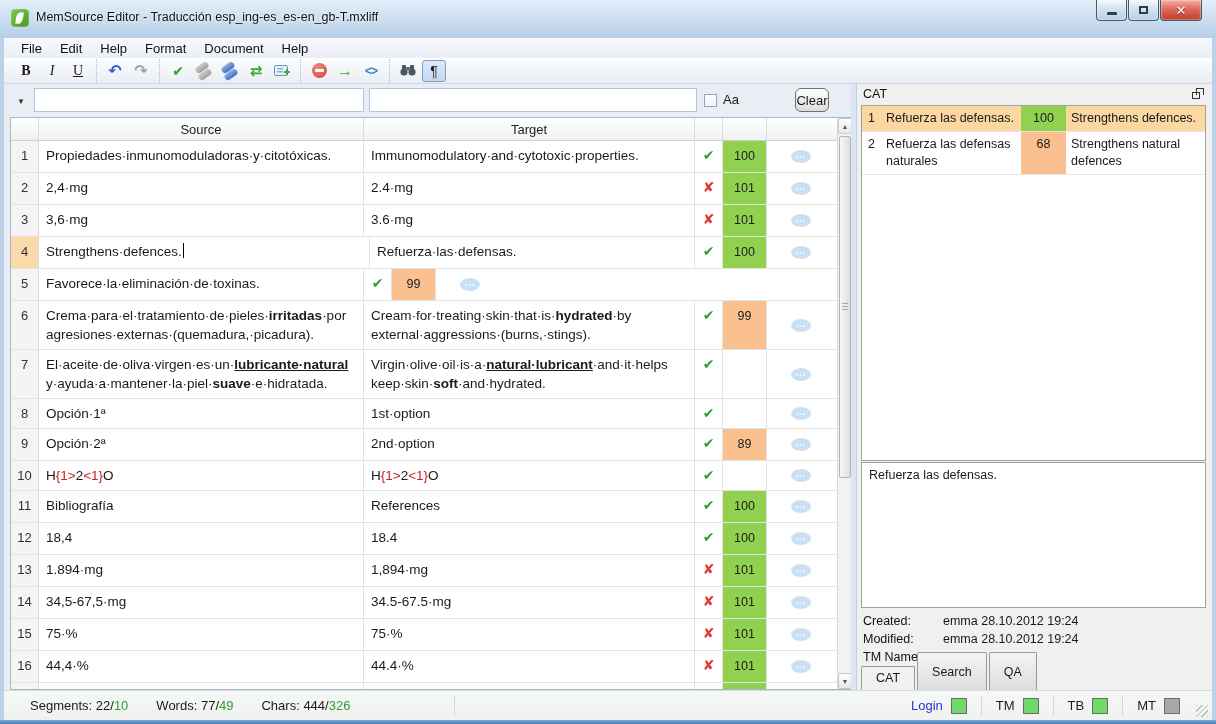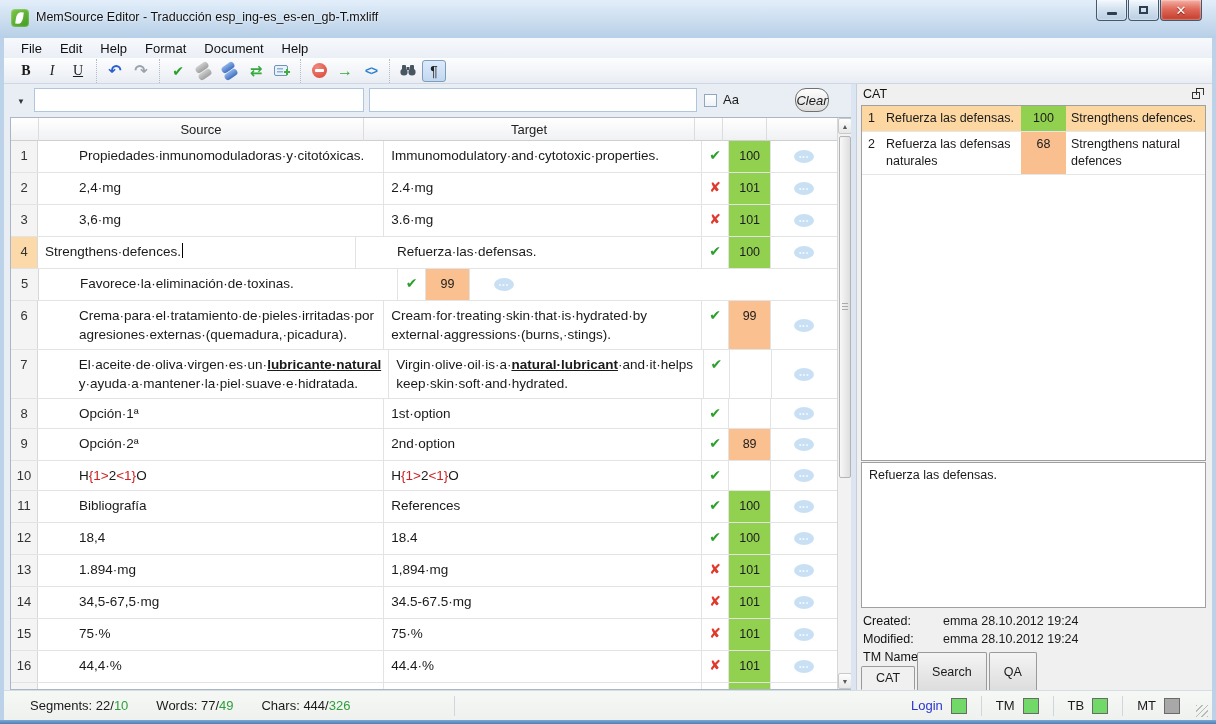--- a/index.html
+++ b/index.html
@@ -59,46 +59,46 @@
   .main { position:absolute; left:4px; right:4px; top:84px; bottom:34px; background:#e9eef5; }
 
   
   .filter-row { position:absolute; left:0; top:0; width:846px; height:32px; }
   .drop-btn { position:absolute; left:8px; top:8px; width:18px; height:18px; display:flex; align-items:center; justify-content:center; font-size:8px; color:#333; }
   .f-input { position:absolute; top:4px; height:24px; border:1px solid #afc6de; background:#fff; padding:0 6px; font-size:13px; font-family:inherit; }
   .f-input.src { left:30px; width:330px; }
   .f-input.tgt { left:365px; width:328px; }
   .aa-check { position:absolute; left:700px; top:10px; width:13px; height:13px; border:1px solid #8fa8c0; background:linear-gradient(#fff,#eef2f6); }
   .aa-label { position:absolute; left:719px; top:8px; font-size:13px; }
-  .clear-btn { position:absolute; left:791px; top:4px; width:34px; height:24px; border:1px solid #707070; border-radius:11px;
-    background:linear-gradient(#fefefe,#f0f0f0 45%,#dcdcdc); font-size:13px; display:flex; align-items:center; justify-content:center;font-style:italic; }
+  .clear-btn { position:absolute; left:791px; top:4px; width:34px; height:24px; border:1px solid #707070; border-radius:6px;
+    background:linear-gradient(#fefefe,#f0f0f0 45%,#dcdcdc); font-size:13px; display:flex; align-items:center; justify-content:center; }
 
   
   .grid { position:absolute; left:6px; top:33px; width:843px; bottom:0; background:#fff; border:1px solid #aab6c4; }
   .grid-header { position:absolute; left:0; top:0; right:15px; height:23px;
     background:linear-gradient(#ffffff,#f0f1f4); border-bottom:1px solid #cfcfcf; }
   .gh-cell { position:absolute; top:0; height:23px; display:flex; align-items:center; justify-content:center;
     font-size:13px; color:#222; border-right:1px solid #dcdcdc; }
   .grid-body { position:absolute; left:0; top:23px; right:15px; bottom:0; overflow:hidden; }
   .grow { display:flex; border-bottom:1px solid #e3e3e3; background:#fff; }
   .gc { border-right:1px solid #e3e3e3; padding:5px 7px; font-size:13.5px; line-height:19px; }
   .gc.num { width:28px; background:#f4f4f4; color:#333; text-align:center; padding:5px 2px; font-size:13px; border-right:1px solid #d8d8d8; }
   .gc.num.sel { background:#fcd9a8; }
-  .gc.src { width:325px;margin-left:34px; }
+  .gc.src { width:325px; }
   .gc.tgt { width:331px; }
   .gc.status { width:28px; text-align:center; padding:5px 0; font-size:14px; font-weight:bold; }
   .gc.status .ok { color:#2ca02c; }
   .gc.status .bad { color:#e03a2d; }
   .gc.score { width:44px; text-align:center; padding:6px 0; font-size:12.5px; color:#1c1c1c; }
   .gc.score.green { background:#92d050; }
   .gc.score.orange { background:#fac08f; }
   .gc.comment { width:68px; border-right:none; display:flex; align-items:center; justify-content:center; }
   .bubble { width:20px; height:13px; background:#c9e0f4; border-radius:50%; position:relative; }
   .bubble::after { content:"•••"; position:absolute; left:0; right:0; top:-3px; text-align:center; font-size:7px; color:#f2f8ff; letter-spacing:1px; }
-  .seg-b { font-weight:normal; }
+  .seg-b { font-weight:bold; }
   .seg-u { text-decoration:underline;font-weight:bold; }
   .seg-tag { color:#cc2222; }
   .caret { display:inline-block; width:1px; height:15px; background:#000; vertical-align:-2px; margin-left:1px; }
 
   
   .vscroll { position:absolute; right:0; top:0; bottom:0; width:15px; background:#f2f2f2; border-left:1px solid #d8d8d8; }
   .sb-arrow { position:absolute; left:0; width:14px; height:16px; display:flex; align-items:center; justify-content:center; font-size:7px; color:#5a5a5a; background:linear-gradient(#fdfdfd,#e8e8e8); border:1px solid #c9c9c9; border-radius:2px; }
   .sb-arrow.up { top:0; } .sb-arrow.down { bottom:0; }
   .sb-thumb { position:absolute; left:1px; width:12px; top:18px; height:342px;
     background:linear-gradient(90deg,#f8f8f8,#dedede); border:1px solid #b4b4b4; border-radius:2px; }

